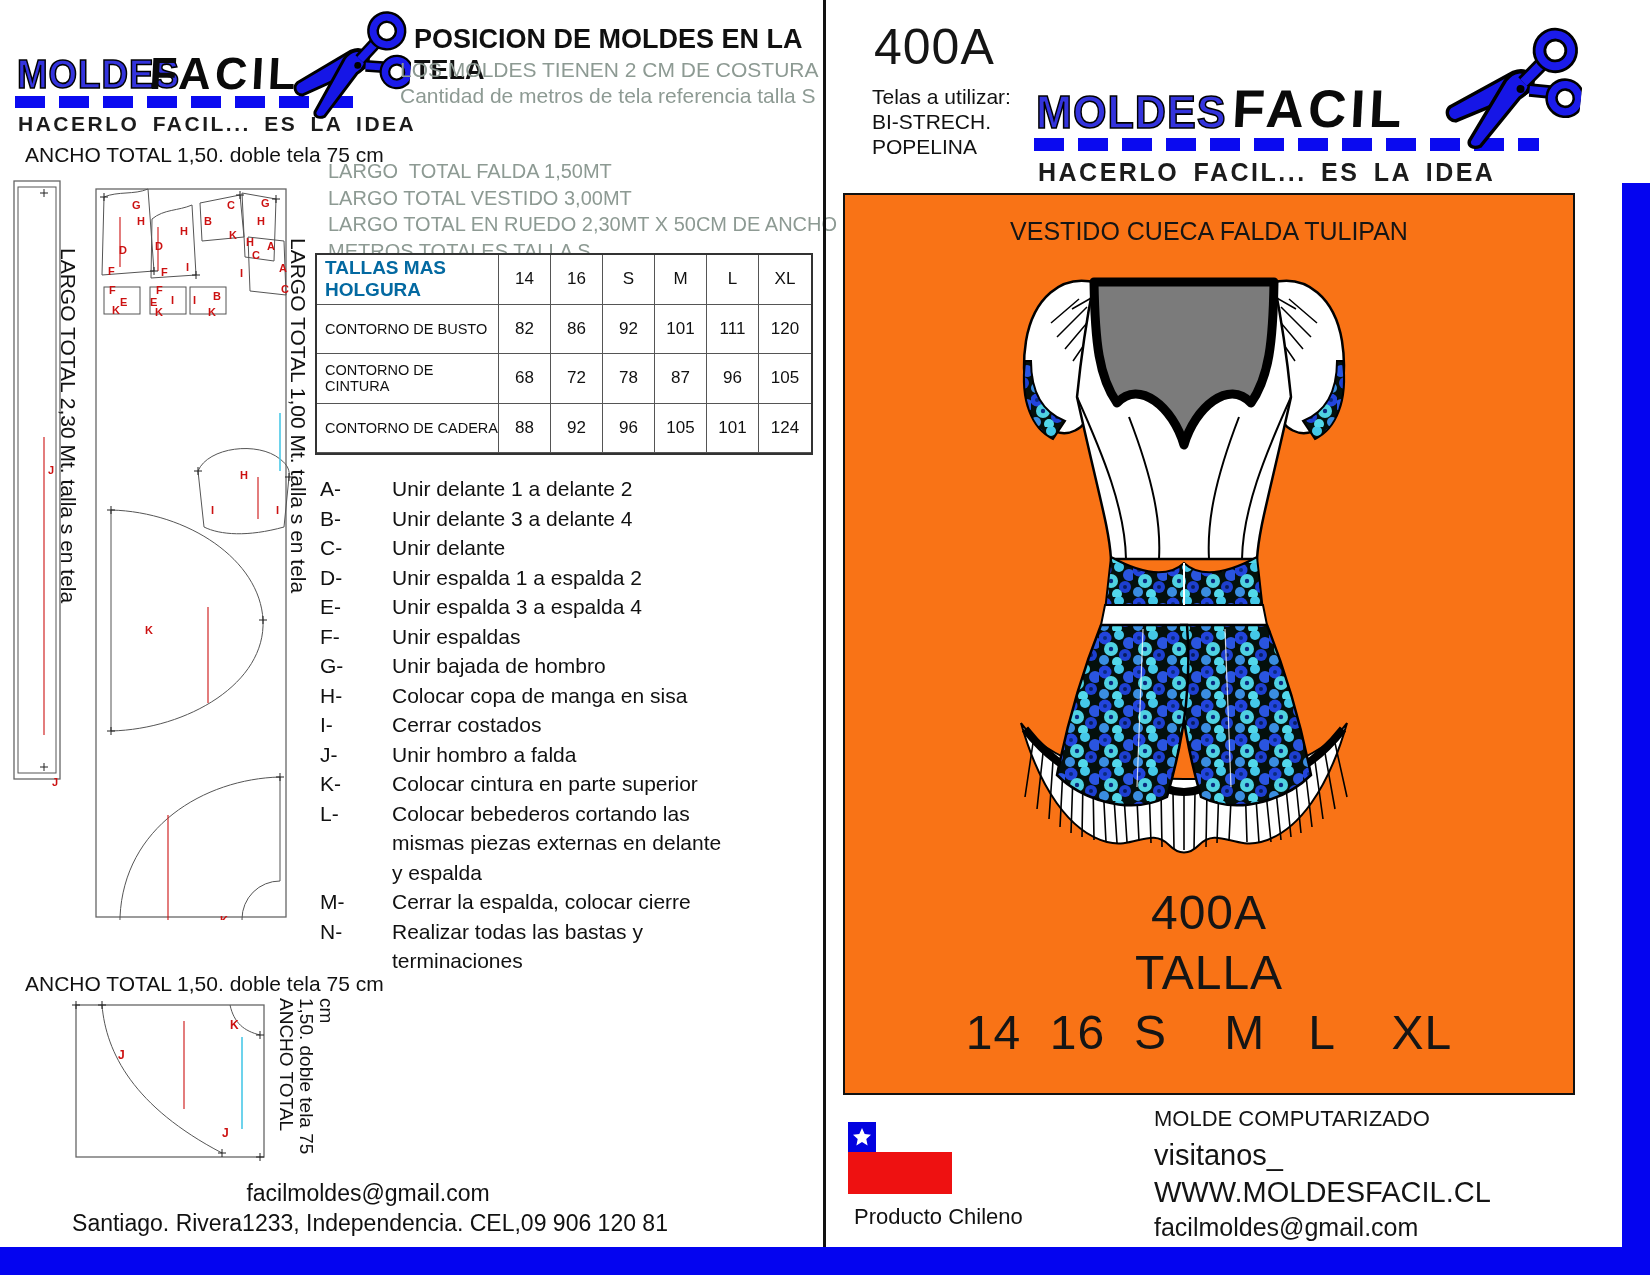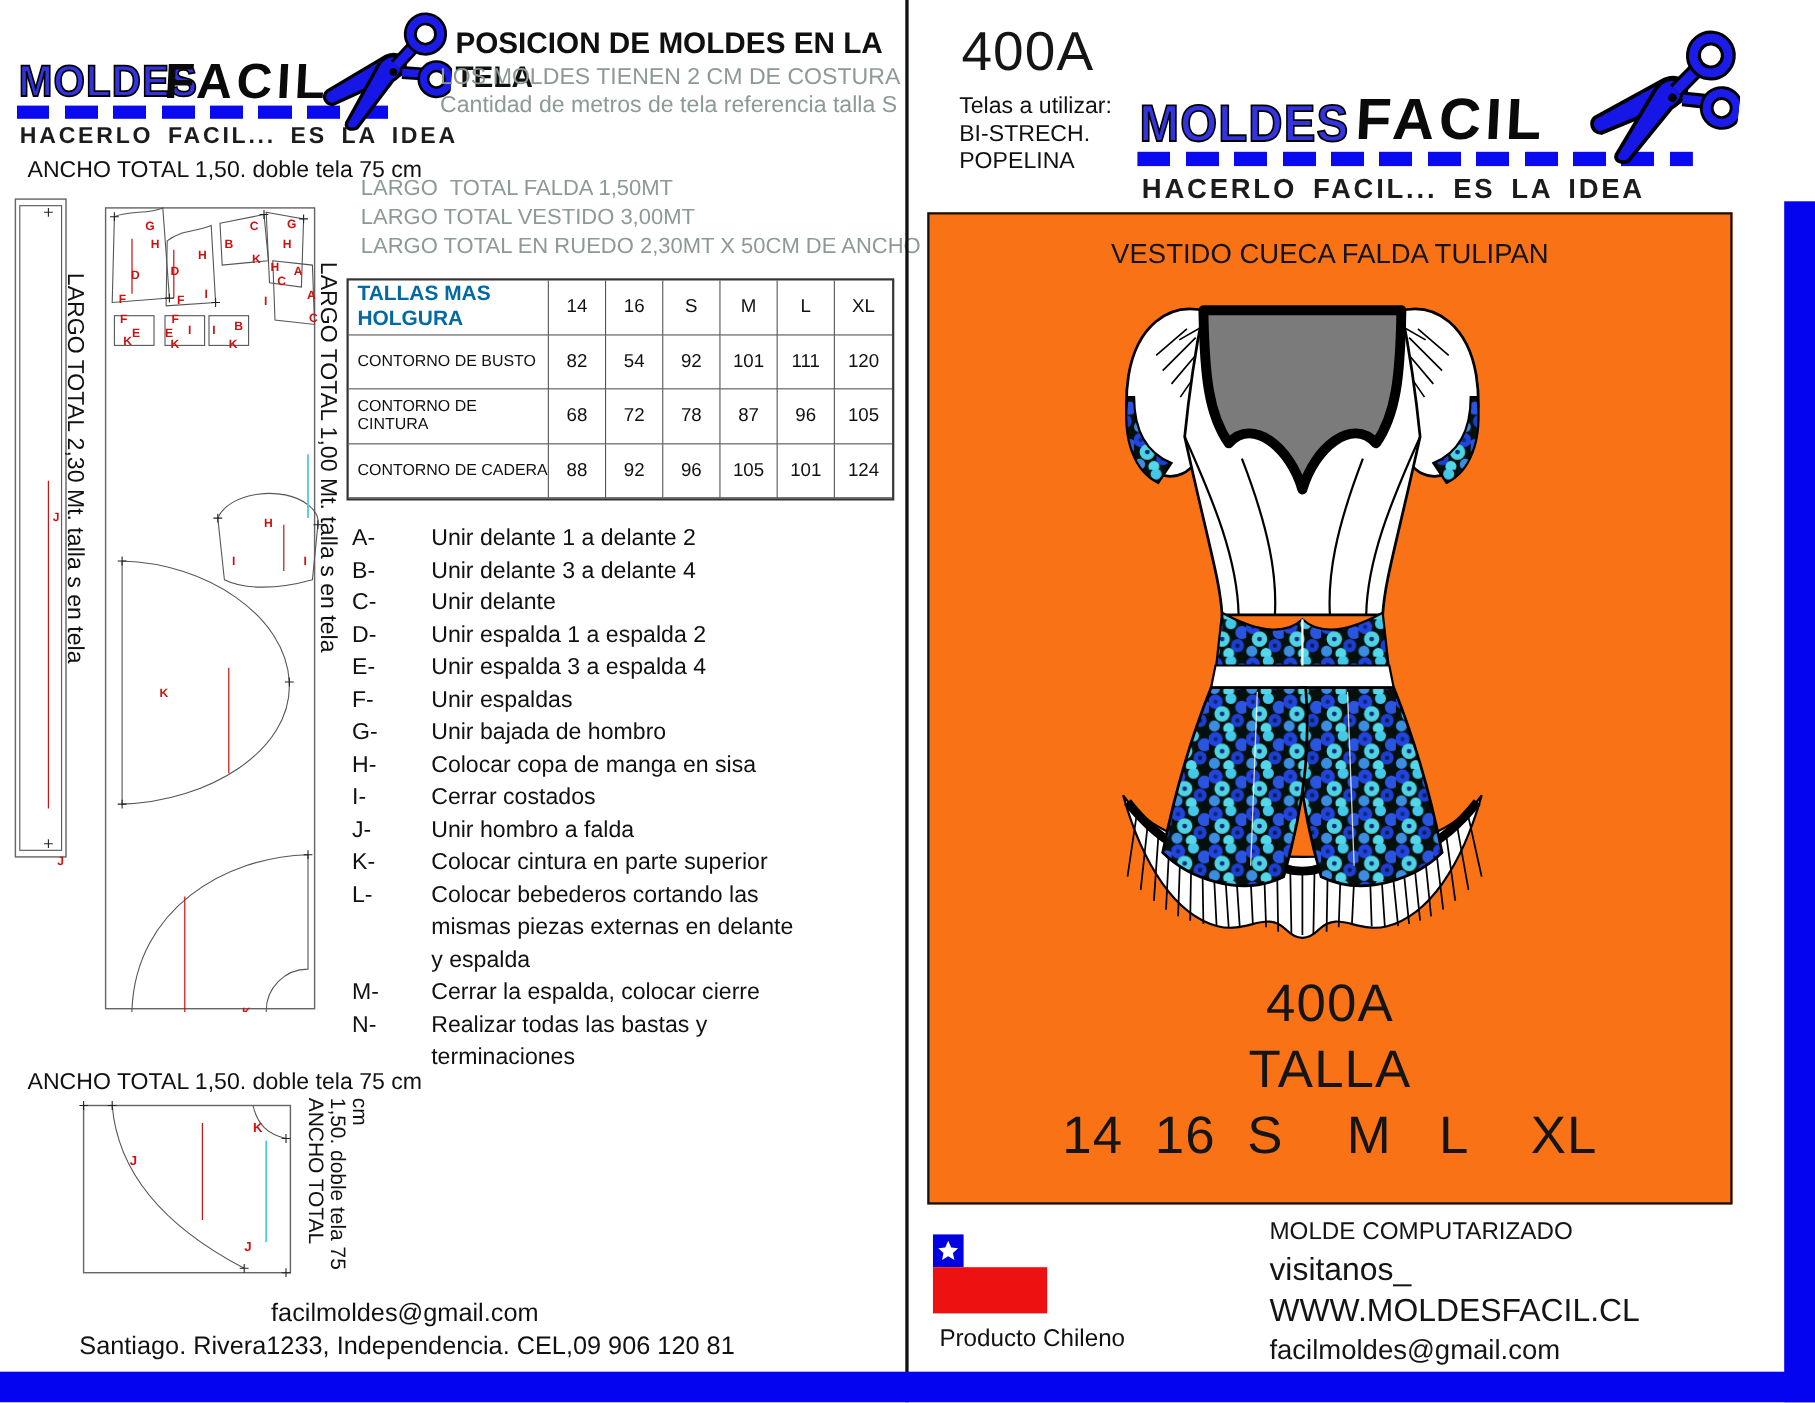--- a/index.html
+++ b/index.html
@@ -176,33 +176,34 @@
   <div class="abs vtext" style="left:286px;top:238px;height:500px;font-size:21px;">LARGO TOTAL 1,00 Mt.  talla s en tela</div>
 
   <div class="abs h-black" style="left:398px;top:24px;font-size:27px;">POSICION DE MOLDES EN LA TELA</div>
   <div class="abs gray" style="left:400px;top:58px;font-size:21px;">LOS MOLDES TIENEN 2 CM DE COSTURA</div>
   <div class="abs gray" style="left:400px;top:84px;font-size:21px;">Cantidad de metros de tela referencia talla S</div>
 
   <div class="abs" style="left:328px;top:130px;margin-top:28px;">
     <div class="measure-line">LARGO  TOTAL FALDA 1,50MT</div>
     <div class="measure-line">LARGO TOTAL VESTIDO 3,00MT</div>
     <div class="measure-line">LARGO TOTAL EN RUEDO 2,30MT X 50CM DE ANCHO</div>
+    <div class="measure-line">METROS TOTALES TALLA S</div>
   </div>
 
   <div id="size-table">
       <div class="cell head-label">TALLAS MAS HOLGURA</div>
       <div class="cell ">14</div>
       <div class="cell ">16</div>
       <div class="cell ">S</div>
       <div class="cell ">M</div>
       <div class="cell ">L</div>
       <div class="cell ">XL</div>
       <div class="cell row-label">CONTORNO DE BUSTO</div>
       <div class="cell ">82</div>
-      <div class="cell ">54</div>
+      <div class="cell ">86</div>
       <div class="cell ">92</div>
       <div class="cell ">101</div>
       <div class="cell ">111</div>
       <div class="cell ">120</div>
       <div class="cell row-label">CONTORNO DE CINTURA</div>
       <div class="cell ">68</div>
       <div class="cell ">72</div>
       <div class="cell ">78</div>
       <div class="cell ">87</div>
       <div class="cell ">96</div>

